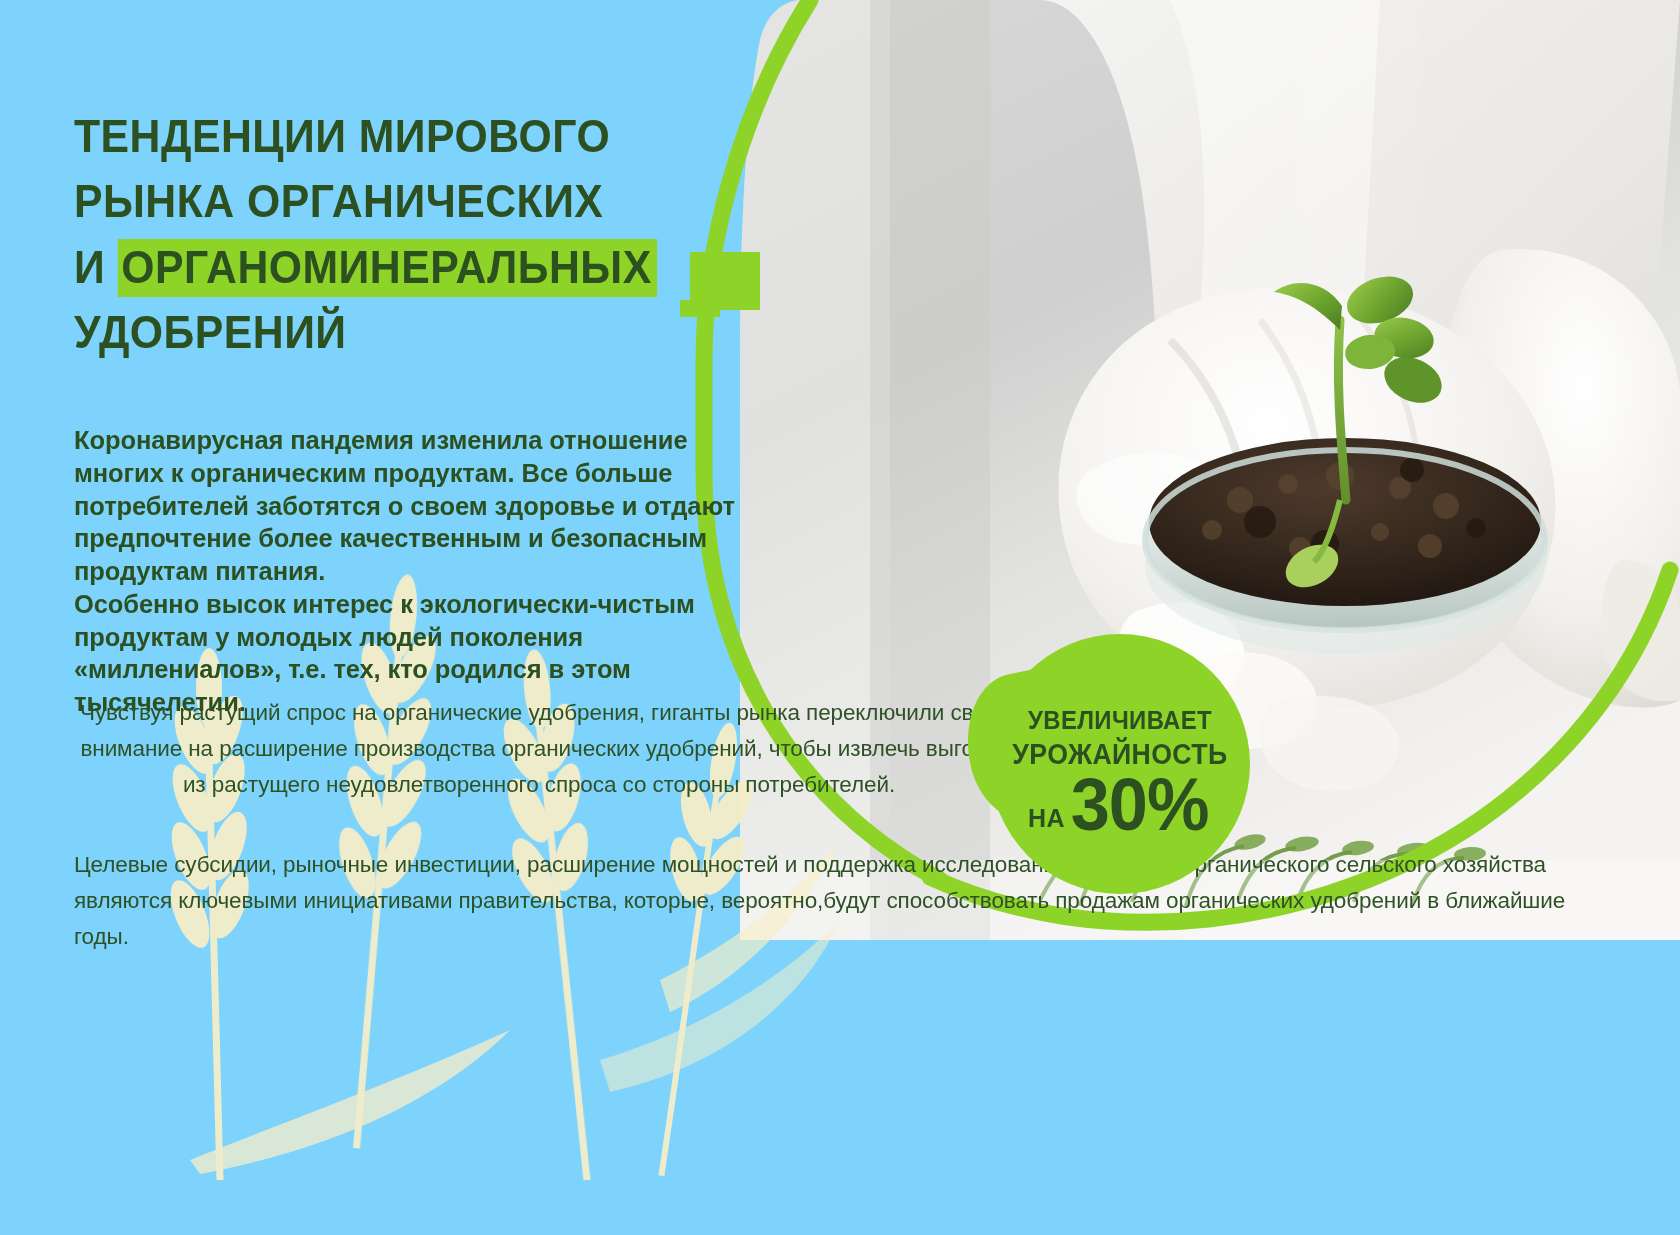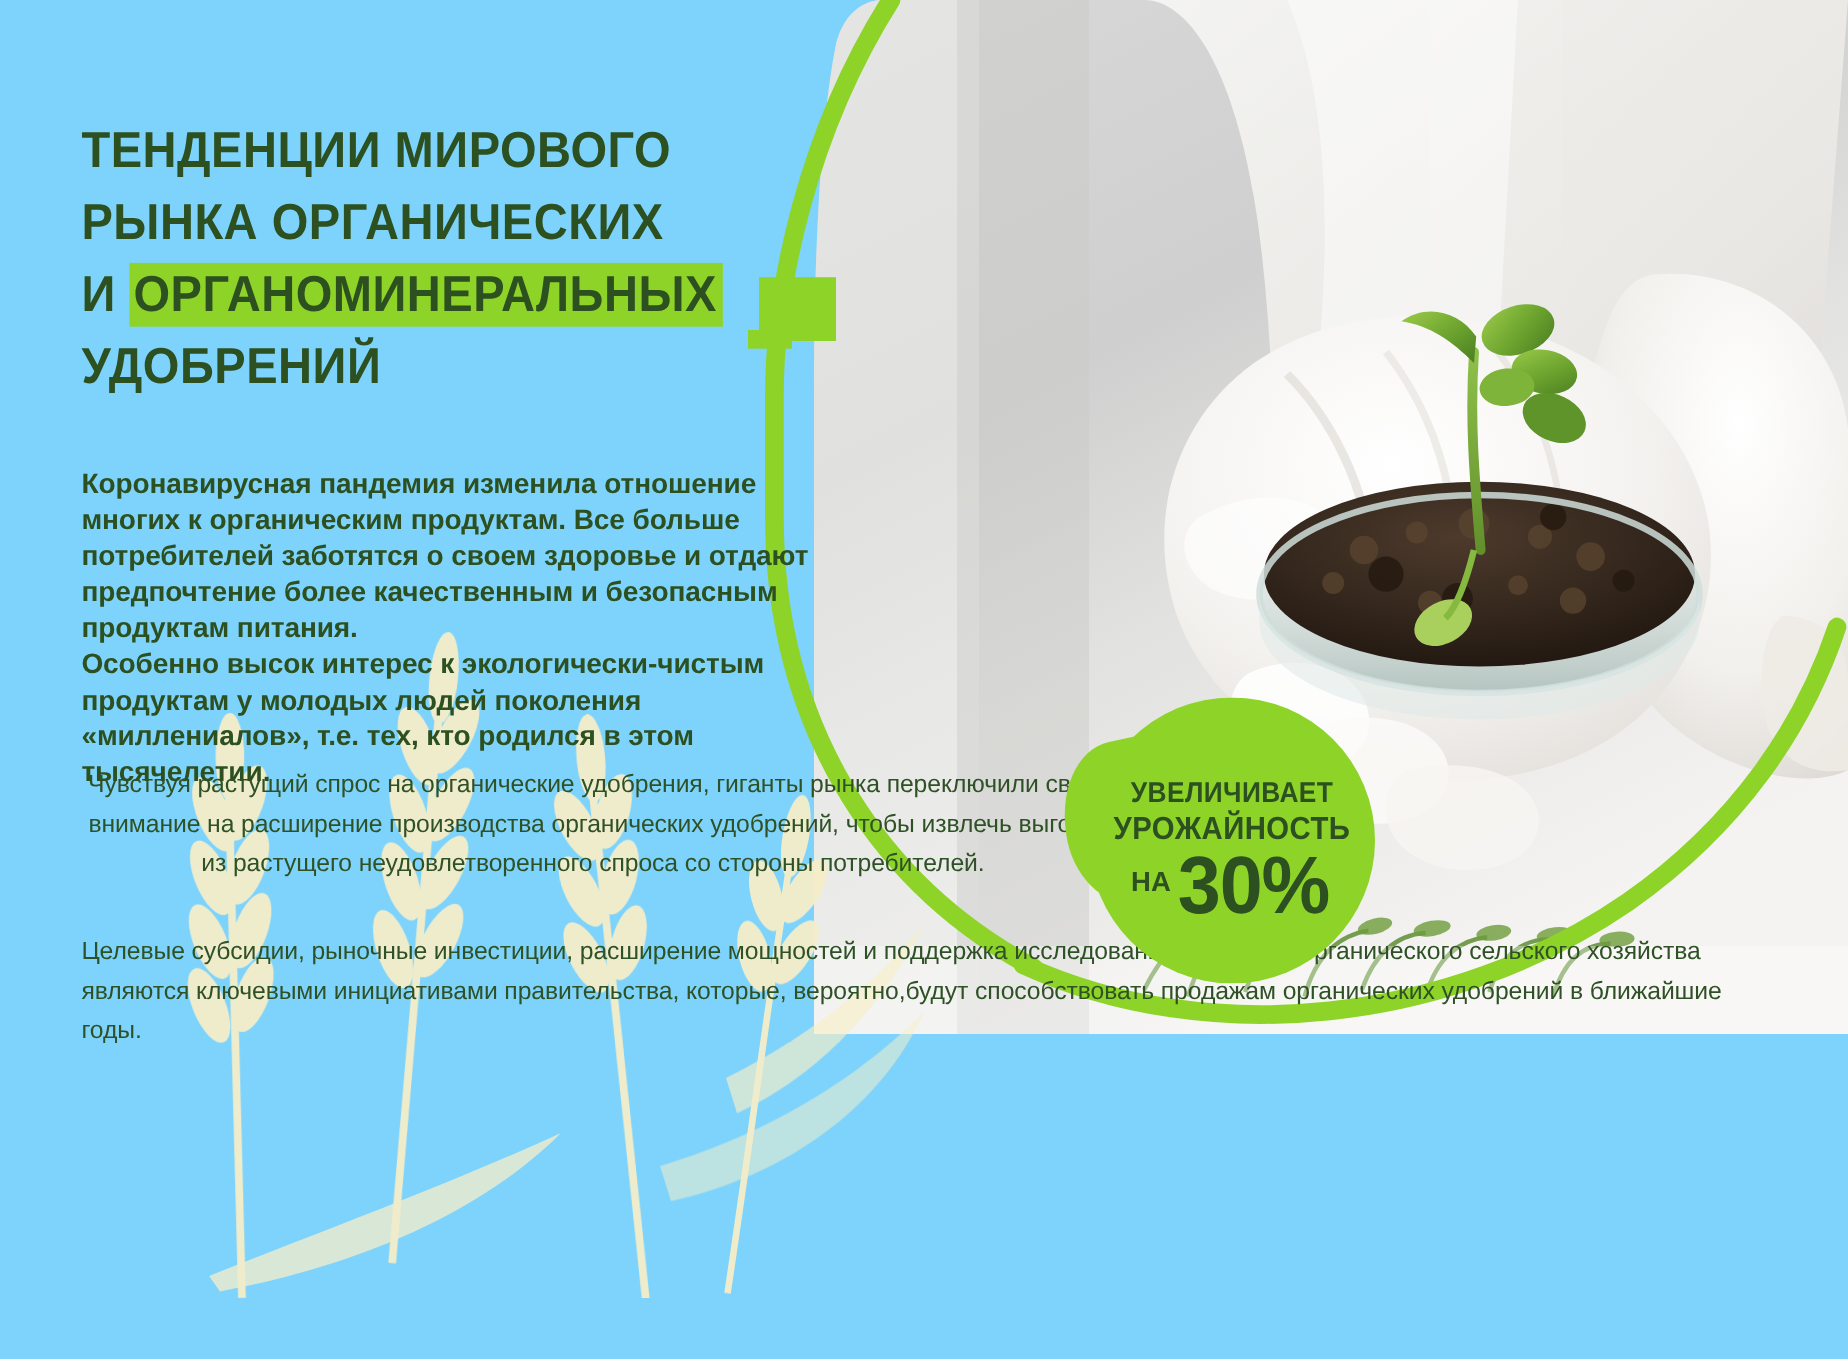--- a/index.html
+++ b/index.html
@@ -162,21 +162,21 @@
   }
   .badge-l2 {
     font-size: 29px;
     letter-spacing: 0.4px;
     transform: scaleX(0.92);
     line-height: 1.12;
     margin-top: 4px;
   }
   .badge-l3 {
     display: flex;
-    align-items: center;
+    align-items: flex-end;
     margin-top: 2px;
   }
   .badge-na {
     font-size: 25px;
     padding-bottom: 4px;
     padding-right: 2px;
     letter-spacing: 0.3px;
   }
   .badge-num {
     font-size: 74px;

